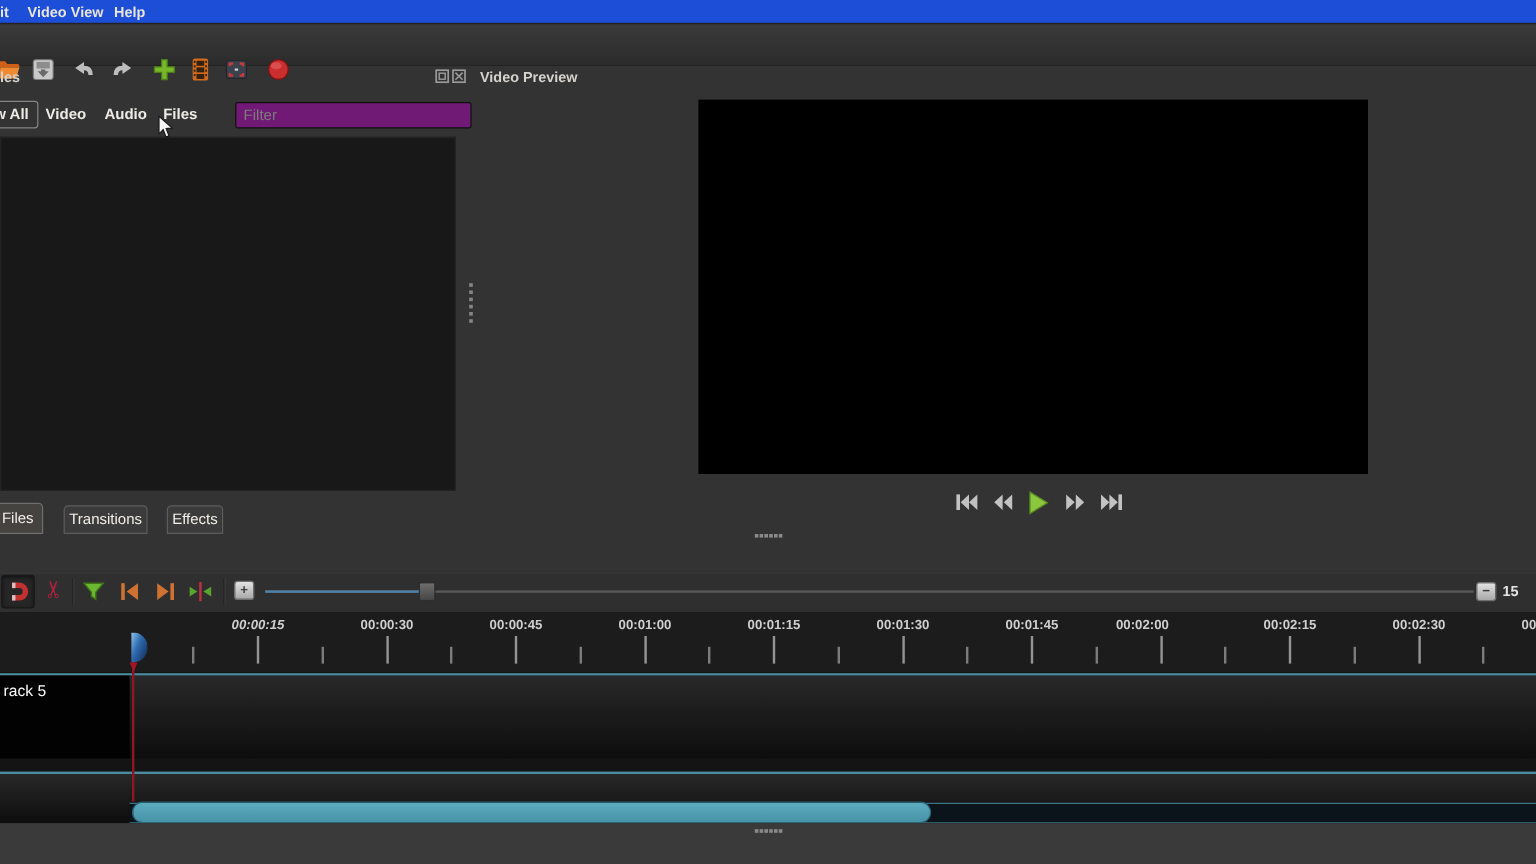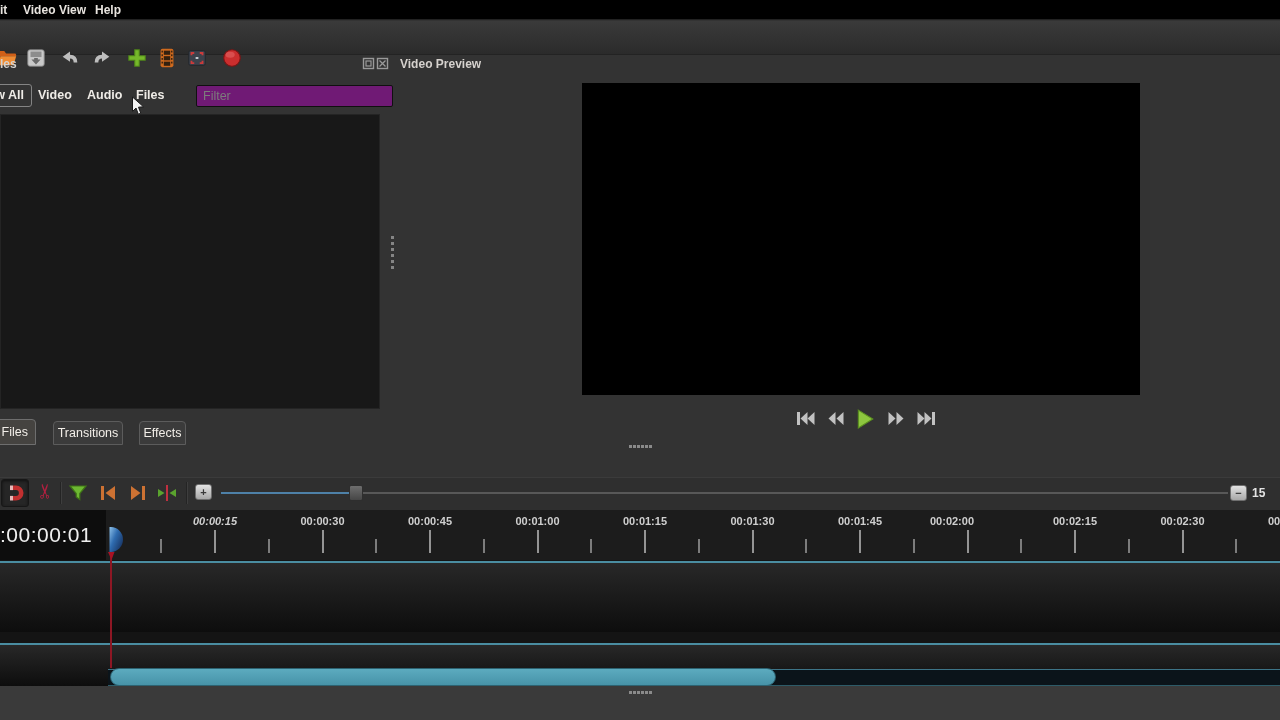--- a/index.html
+++ b/index.html
@@ -1,21 +1,21 @@
 <!DOCTYPE html>
 <html><head>
 <meta charset="utf-8">
 <style>
   * { margin:0; padding:0; box-sizing:border-box; }
   html,body { width:1280px; height:720px; overflow:hidden; }
   body { background:#333333; font-family:"Liberation Sans", sans-serif; position:relative; }
   .abs { position:absolute; }
 
   
-  #menubar { left:0; top:0; width:1280px; height:20px; background:#000000; border-bottom:1px solid #222; }
+  #menubar { left:0; top:0; width:1280px; height:20px; background:#1d4ed8; border-bottom:1px solid #222; }
   .menu-item { position:absolute; top:0; height:20px; line-height:20px; font-size:12px; font-weight:700; color:#e8e4df; }
 
   
   #toolbar { left:0; top:21px; width:1280px; height:34px; background:linear-gradient(#3a3a3a,#2b2b2b); border-bottom:1px solid #232323; }
   .tb-btn { position:absolute; top:26px; width:22px; height:22px; }
 
   
   .dock-title { position:absolute; top:56px; height:16px; line-height:16px; font-size:12px; font-weight:700; color:#d6d2ce; }
   .dock-ico { position:absolute; top:57px; width:13px; height:13px; }
 
@@ -237,23 +237,20 @@
 <div class="tl-sep" style="left:186px"></div>
 
 <div class="zoom-btn abs" style="left:195px; top:484px;">+</div>
 <div id="slider-track" class="abs"></div>
 <div id="slider-fill" class="abs"></div>
 <div id="slider-thumb" class="abs"></div>
 <div class="zoom-btn abs" style="left:1230px; top:485px;">−</div>
 <span id="zoom-scale-label" class="abs">15 se</span>
 
 <div id="ruler" class="abs">
-  <div id="ruler-timebox">
-    <span id="current-time">:00:00:01</span>
-  </div>
 
 <span class="ruler-label" style="left: 215px; font-style: italic;">00:00:15</span>
     <div class="tick-major" style="left: 214px;"></div>
     <div class="tick-minor" style="left: 160.25px;"></div>
     <span class="ruler-label" style="left: 322.5px;">00:00:30</span>
     <div class="tick-major" style="left: 321.5px;"></div>
     <div class="tick-minor" style="left: 267.75px;"></div>
     <span class="ruler-label" style="left: 430px; text-align: right;">00:00:45</span>
     <div class="tick-major" style="left: 429px;"></div>
     <div class="tick-minor" style="left: 375.25px;"></div>
@@ -291,20 +288,23 @@
     </linearGradient>
   </defs>
   <path d="M2.5 0 L4 0 A 12 12.5 0 0 1 4 25 L2.5 25 Z" fill="url(#pfg)"></path>
   <path d="M1 25 L7.5 25 L4.5 33 Z" fill="#a81325"></path>
 </svg>
 <div id="playhead-line" class="abs"></div>
 
 <div id="tracks" class="abs">
   <div class="track-line" style="top:1px"></div>
   <div class="track-row" style="top:3px; height:69px;"></div>
+  <div class="track-label-zone" style="top:3px; height:69px;">
+    <span class="track-label">rack 5</span>
+  </div>
 
   <div class="track-line" style="top:83px"></div>
   <div class="track-row" style="top:85px; height:41px;"></div>
 
   <div id="scroll-groove"></div>
   <div id="scroll-thumb" style="left: 110px; width: 666px;"></div>
 </div>
 
 <div id="bottom-strip" class="abs"></div>
 <div class="abs dots-h" style="left:629px; top:691px;">

